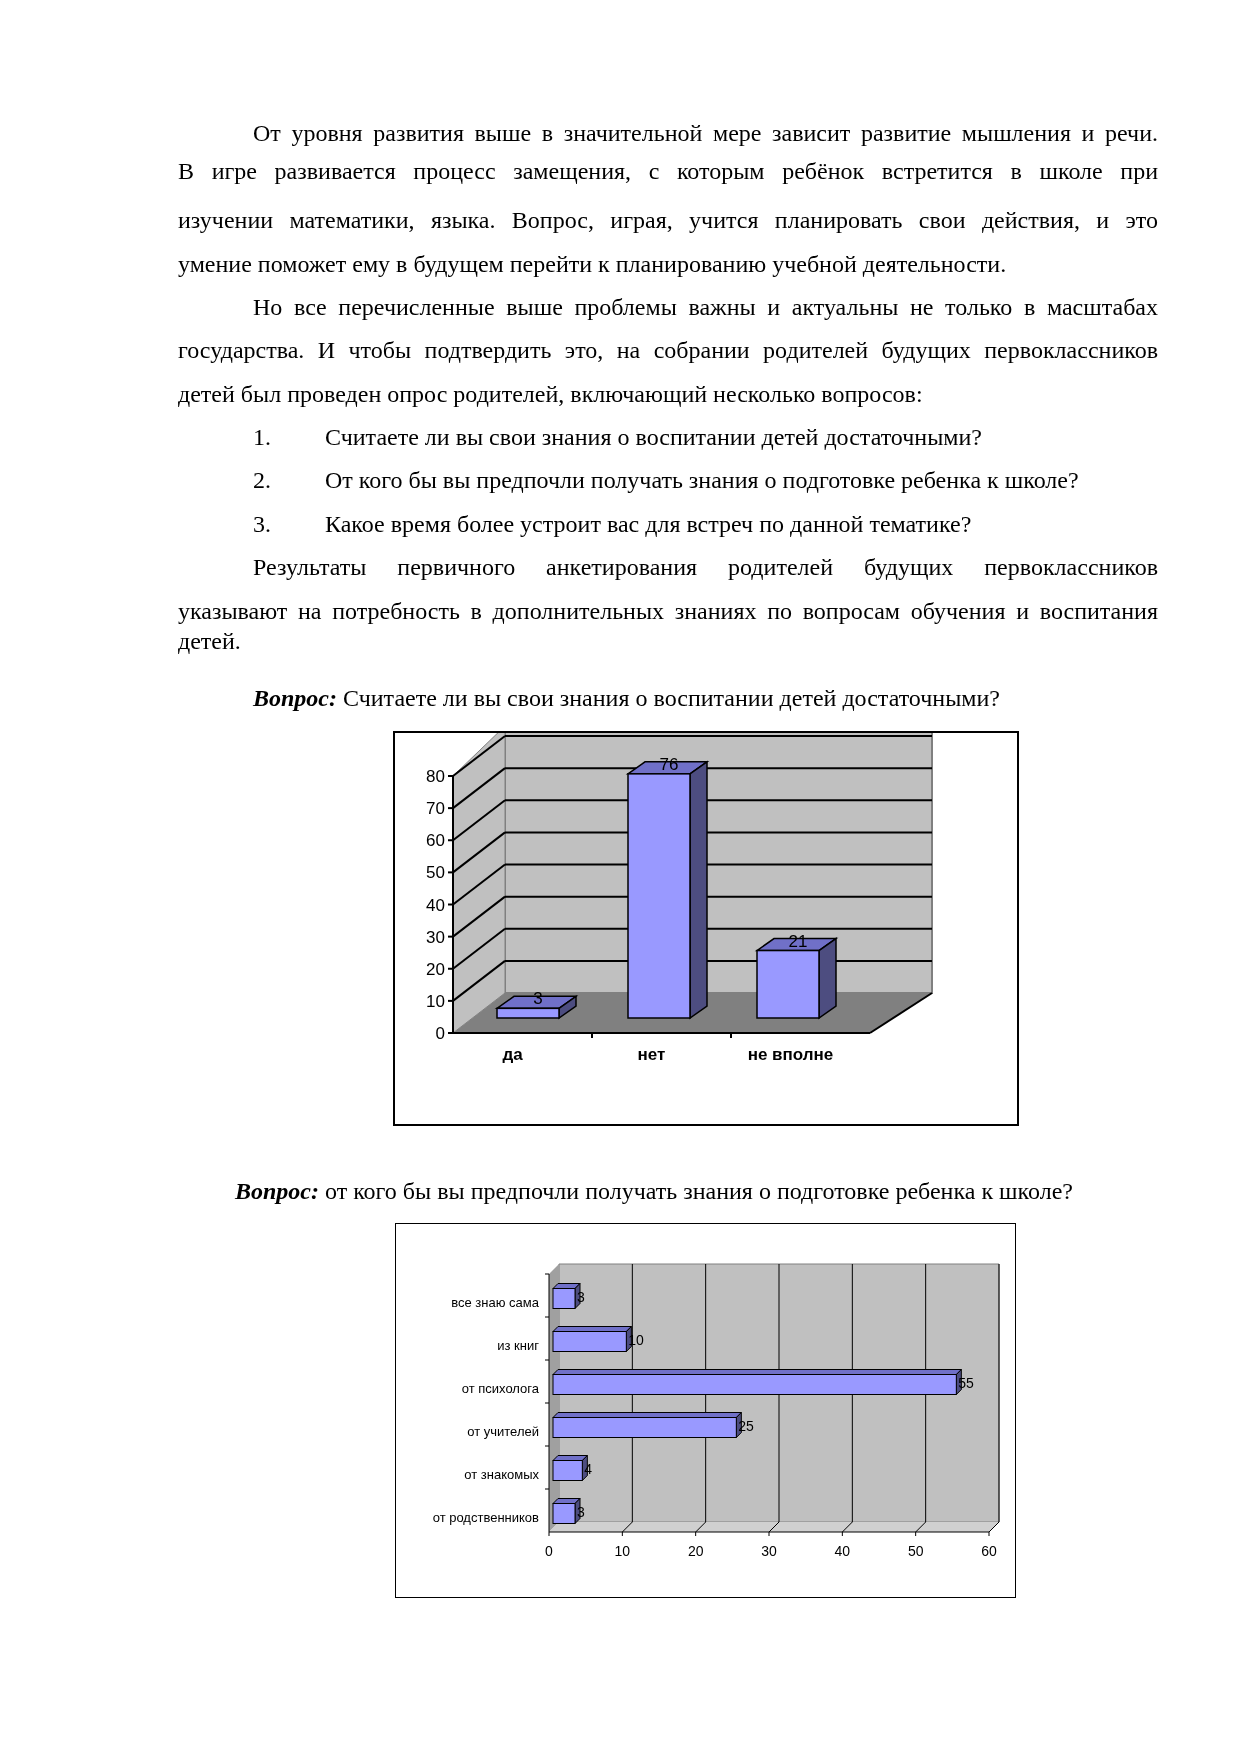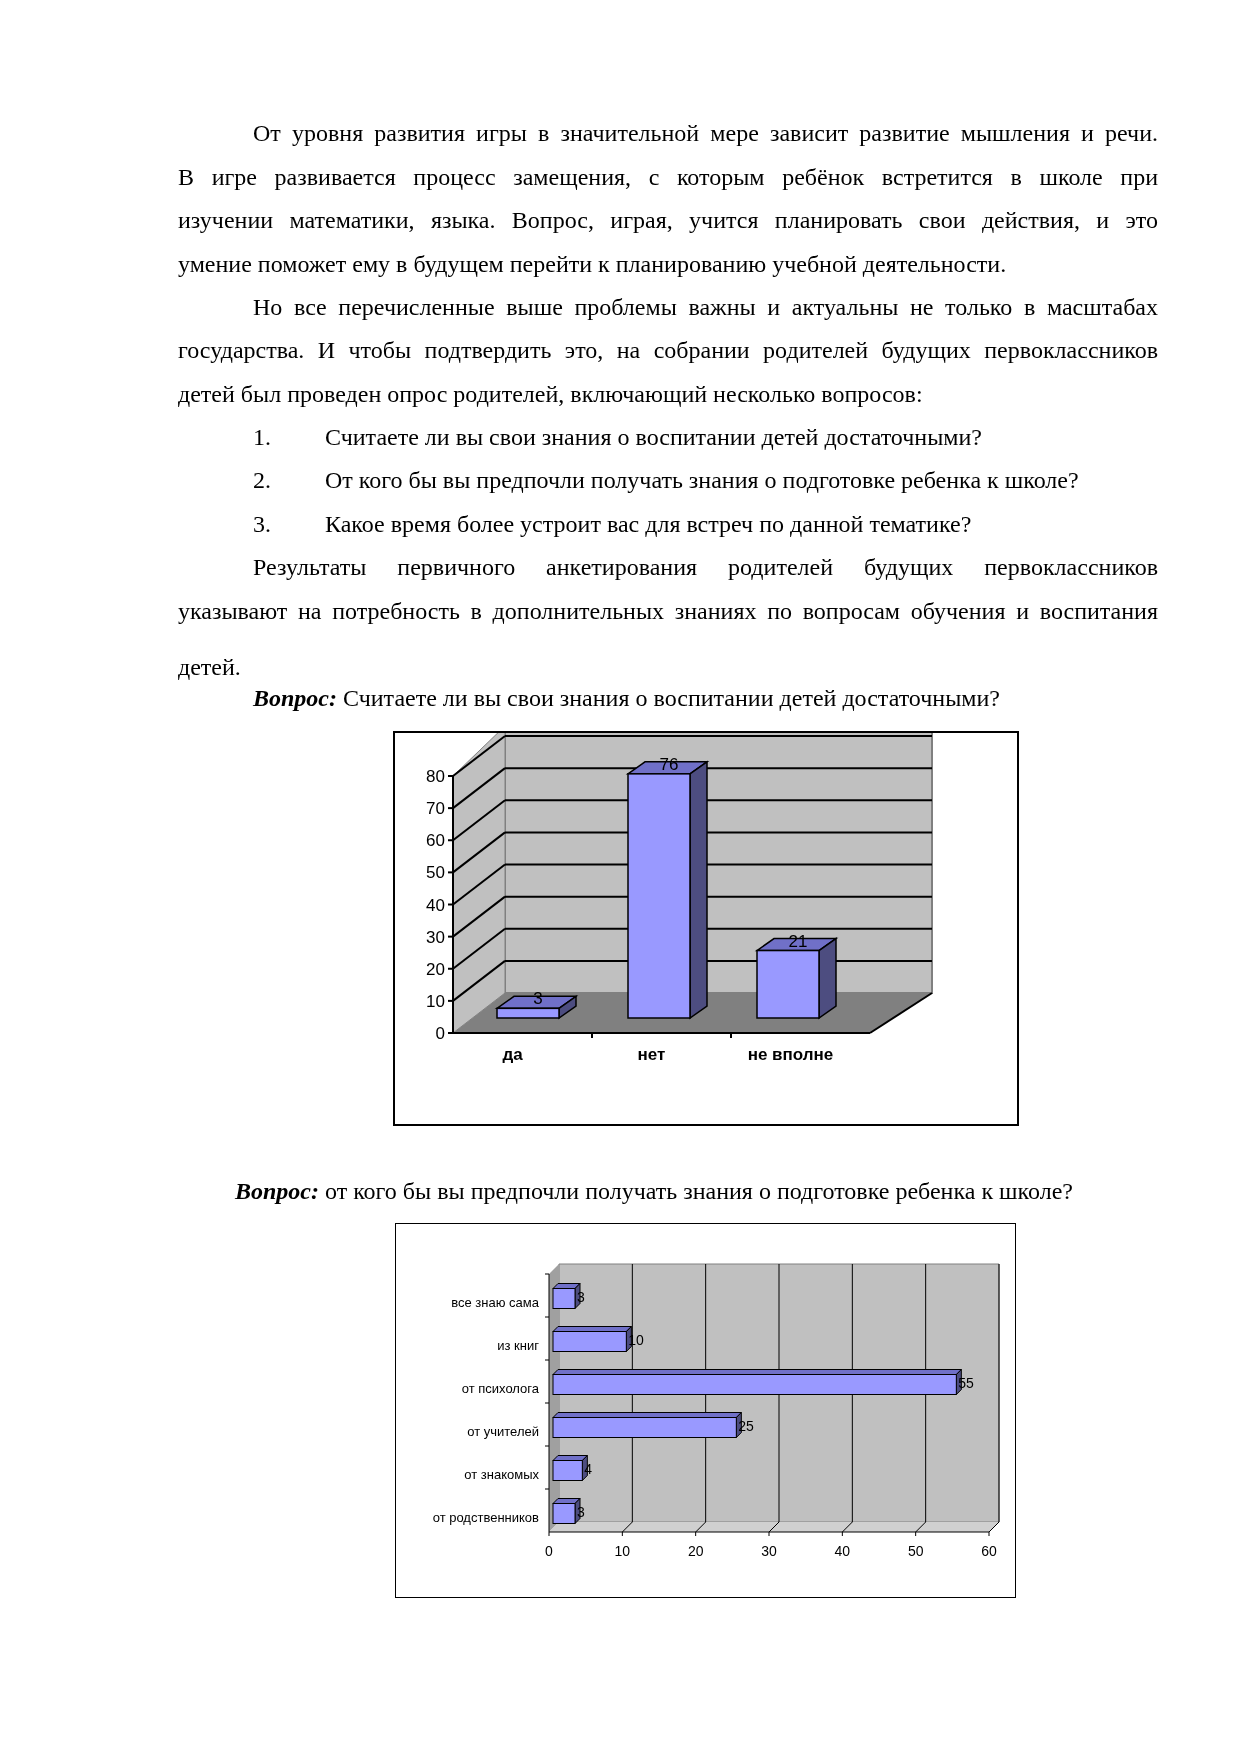--- a/index.html
+++ b/index.html
@@ -12,22 +12,22 @@
   .num { position: absolute; font-size: 24px; line-height: 30px; }
   .q-label { font-weight: bold; font-style: italic; font-family: Liberation Serif, serif; }
   .frame { position: absolute; border: 2px solid #000; background: #fff; box-sizing: border-box; }
   .frame2 { border: 1px solid #000; }
   svg text { font-family: "Liberation Sans", sans-serif; }
 </style>
 </head>
 <body>
 
 <div>
-  <div class="line indent just" style="top:118px">От уровня развития игры в значительной мере зависит развитие мышления и речи.</div>
-  <div class="line just" style="top:162px">В игре развивается процесс замещения, с которым ребёнок встретится в школе при</div>
+  <div class="line indent just" style="top:118px">От уровня развития выше в значительной мере зависит развитие мышления и речи.</div>
+  <div class="line just" style="top:156px">В игре развивается процесс замещения, с которым ребёнок встретится в школе при</div>
   <div class="line just" style="top:205px">изучении математики, языка. Вопрос, играя, учится планировать свои действия, и это</div>
   <div class="line" style="top:249px">умение поможет ему в будущем перейти к планированию учебной деятельности.</div>
 </div>
 
 <div>
   <div class="line indent just" style="top:292px">Но все перечисленные выше проблемы важны и актуальны не только в масштабах</div>
   <div class="line just" style="top:335px">государства. И чтобы подтвердить это, на собрании родителей будущих первоклассников</div>
   <div class="line" style="top:379px">детей был проведен опрос родителей, включающий несколько вопросов:</div>
 </div>
 
@@ -42,21 +42,21 @@
   </div>
   <div>
     <span class="num" style="left:253px;top:509px">3.</span>
     <span class="num" style="left:325px;top:509px">Какое время более устроит вас для встреч по данной тематике?</span>
   </div>
 </div>
 
 <div>
   <div class="line indent just" style="top:552px">Результаты первичного анкетирования родителей будущих первоклассников</div>
   <div class="line just" style="top:596px">указывают на потребность в дополнительных знаниях по вопросам обучения и воспитания</div>
-  <div class="line" style="top:652px">детей.</div>
+  <div class="line" style="top:626px">детей.</div>
 </div>
 
 <div class="num" style="left:253px;top:683px">
   <span class="q-label">Вопрос:</span>
   <span>Считаете ли вы свои знания о воспитании детей достаточными?</span>
 </div>
 
 <div class="frame" style="left:393px;top:731px;width:626px;height:395px">
   <svg id="chart1" width="622" height="391">
       <polygon points="110,-7 537,-7 537,260 110,260" fill="#c0c0c0" stroke="#808080" stroke-width="2"></polygon>

